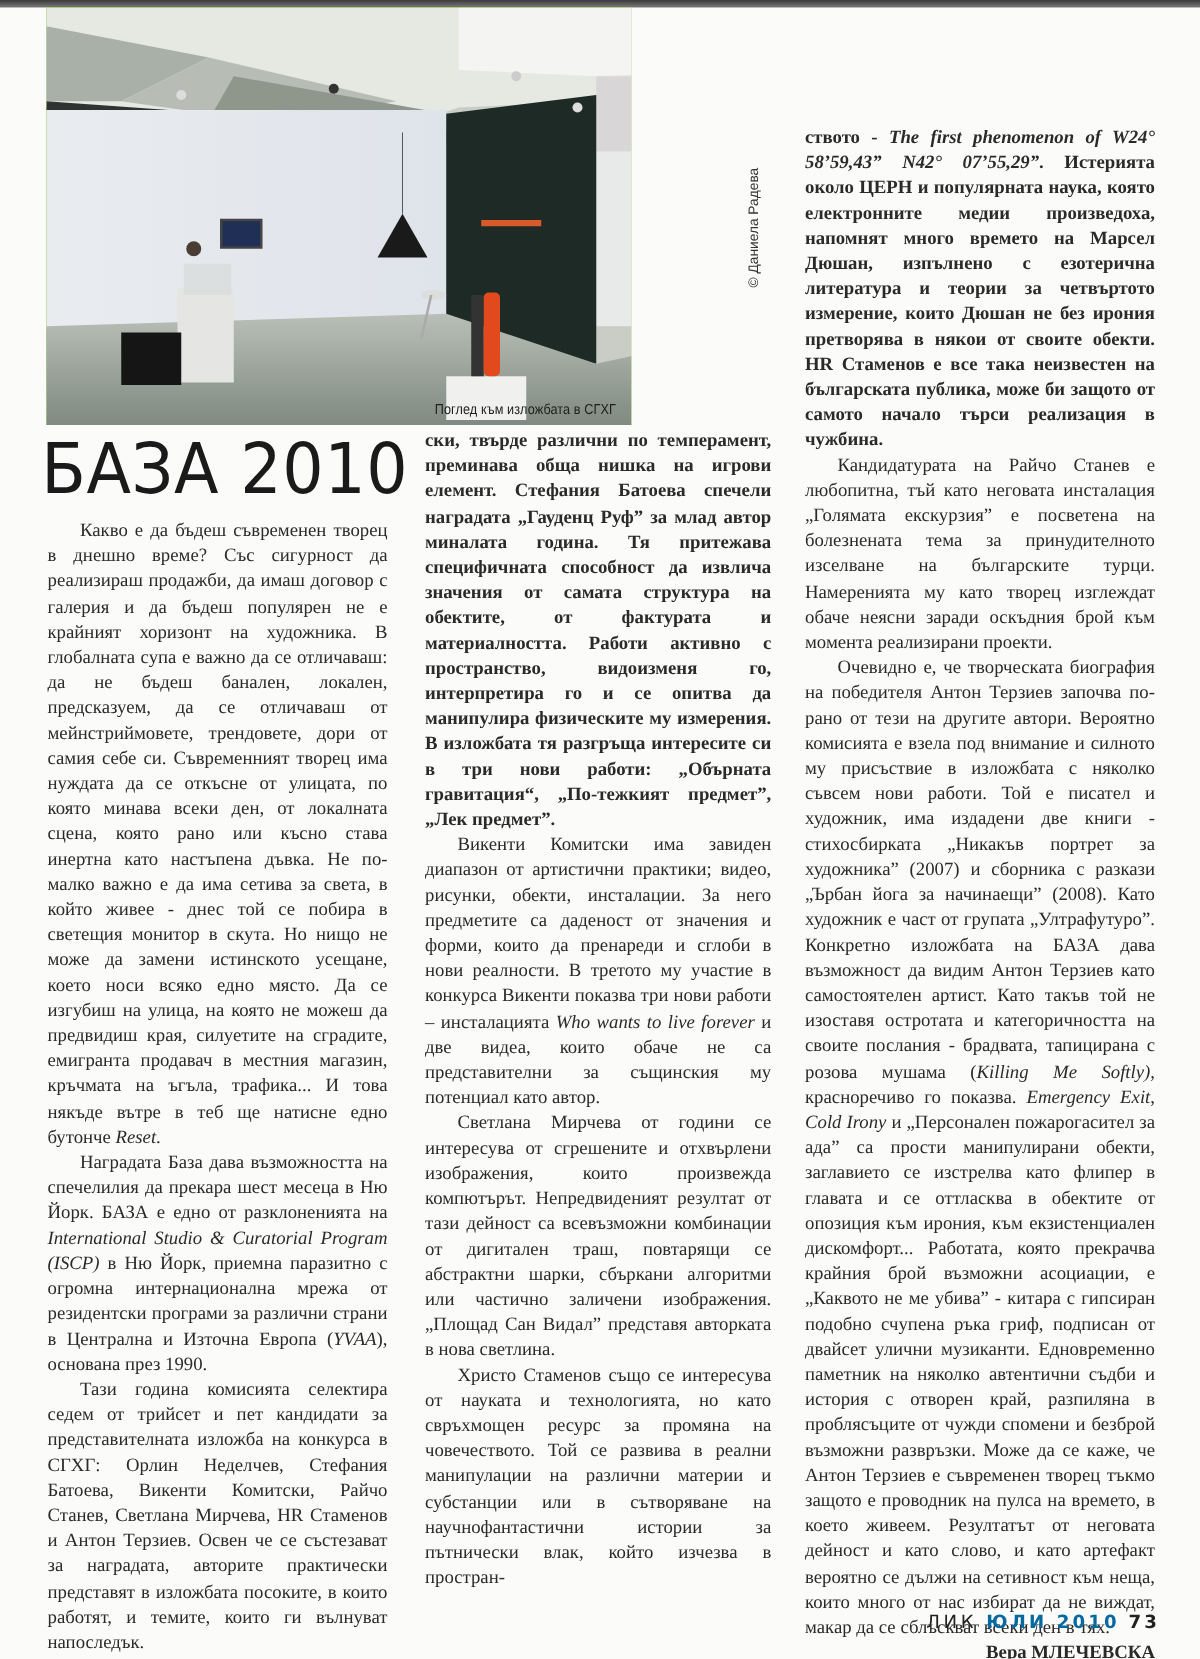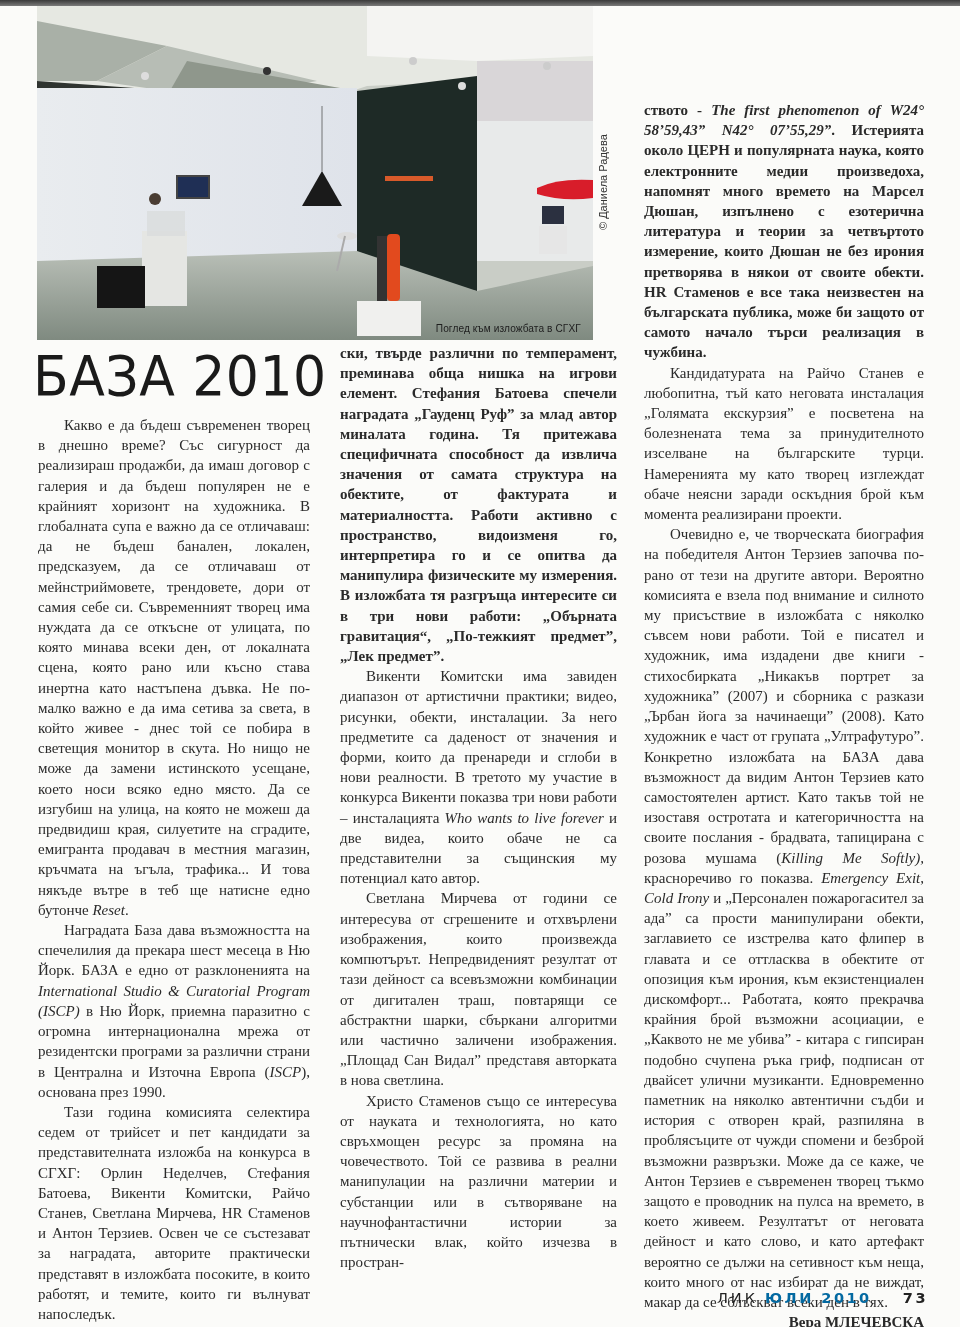--- a/index.html
+++ b/index.html
@@ -2,21 +2,21 @@
 <html><head>
 <meta charset="utf-8">
 <style>
   html, body { margin: 0; padding: 0; }
   body {
     width: 960px; height: 1327px; background: #fbfbf9; position: relative; overflow: hidden;
     font-family: "Liberation Serif", "DejaVu Serif", serif; color: #2a2a2a;
   }
   .top-rule { position: absolute; left: 0; top: 0; width: 960px; height: 6px;
     background: linear-gradient(#3a3a3a, #7a7a7a); }
-  .photo { position: absolute; left: 37px; top: 6px; width: 556px; height: 334px; overflow: hidden;
+  .photo { position: absolute; left: 37px; top: 6px; width: 468px; height: 334px; overflow: hidden;
     background: #84cc16; }
   .photo svg { display: block; }
   .photo-caption { position: absolute; right: 12px; bottom: 6px;
     font-family: "Liberation Sans", "DejaVu Sans", sans-serif; font-size: 11.5px; color: #1e1e1e;
     transform: scaleX(0.88); transform-origin: right bottom; letter-spacing: 0.1px; }
   .photo-credit { position: absolute; left: 597px; top: 90px; width: 14px; height: 140px; }
   .photo-credit span { position: absolute; left: 0; top: 140px; white-space: nowrap;
     transform: rotate(-90deg); transform-origin: left top;
     font-family: "Liberation Sans", "DejaVu Sans", sans-serif; font-size: 11px; color: #333; }
   .title { position: absolute; left: 33px; top: 346px; margin: 0;
@@ -29,21 +29,21 @@
   .col p.cont { text-indent: 0; font-weight: bold; }
   .col1 { left: 38px; top: 415px; width: 272px; }
   .col2 { left: 340px; top: 343px; width: 277px; }
   .col3 { left: 644px; top: 100px; width: 280px; }
   .signature { text-align: right; font-weight: bold; margin-top: 1px; text-indent: 0 !important; }
   .footer { position: absolute; right: 32px; top: 1290px;
     font-family: "DejaVu Sans", "Liberation Sans", sans-serif; font-size: 14.5px;
     letter-spacing: 2.5px; color: #222; }
   .footer .mag { font-weight: normal; letter-spacing: 3px; }
   .footer .issue { color: #0369a1; font-weight: bold; }
-  .footer .page { font-weight: bold; margin-left: 24px; }
+  .footer .page { font-weight: bold; }
   i, em { font-style: italic; }
 </style>
 </head>
 <body>
 
 <div class="top-rule"></div>
 
 <div class="photo">
   <svg width="556" height="334" viewBox="0 0 556 334">
     <defs>
@@ -107,21 +107,21 @@
 </div>
 
 <div class="photo-credit">
   <span>© Даниела Радева</span>
 </div>
 
 <h1 class="title">БАЗА 2010</h1>
 
 <div class="col col1">
   <p><span>Какво е да бъдеш съвременен творец в днешно време? Със сигурност да реализираш продажби, да имаш договор с галерия и да бъдеш популярен не е крайният хоризонт на художника. В глобалната супа е важно да се отличаваш: да не бъдеш банален, локален, предсказуем, да се отличаваш от мейнстриймовете, трендовете, дори от самия себе си. Съвременният творец има нуждата да се откъсне от улицата, по която минава всеки ден, от локалната сцена, която рано или късно става инертна като настъпена дъвка. Не по-малко важно е да има сетива за света, в който живее - днес той се побира в светещия монитор в скута. Но нищо не може да замени истинското усещане, което носи всяко едно място. Да се изгубиш на улица, на която не можеш да предвидиш края, силуетите на сградите, емигранта продавач в местния магазин, кръчмата на ъгъла, трафика... И това някъде вътре в теб ще натисне едно бутонче </span><i>Reset</i><span>.</span></p>
-  <p><span>Наградата База дава възможността на спечелилия да прекара шест месеца в Ню Йорк. БАЗА е едно от разклоненията на </span><i>International Studio &amp; Curatorial Program (ISCP)</i><span> в Ню Йорк, приемна паразитно с огромна интернационална мрежа от резидентски програми за различни страни в Централна и Източна Европа (</span><i>ISCP</i><span>), основана през 1990.</span></p>
+  <p><span>Наградата База дава възможността на спечелилия да прекара шест месеца в Ню Йорк. БАЗА е едно от разклоненията на </span><i>International Studio &amp; Curatorial Program (ISCP)</i><span> в Ню Йорк, приемна паразитно с огромна интернационална мрежа от резидентски програми за различни страни в Централна и Източна Европа (</span><i>YVAA</i><span>), основана през 1990.</span></p>
   <p>Тази година комисията селектира седем от трийсет и пет кандидати за представителната изложба на конкурса в СГХГ: Орлин Неделчев, Стефания Батоева, Викенти Комитски, Райчо Станев, Светлана Мирчева, HR Стаменов и Антон Терзиев. Освен че се състезават за наградата, авторите практически представят в изложбата посоките, в които работят, и темите, които ги вълнуват напоследък.</p>
   <p>През творбите на Орлин Неделчев, Стефания Батоева и Викенти Комит-</p>
 </div>
 
 <div class="col col2">
   <p class="cont">ски, твърде различни по темперамент, преминава обща нишка на игрови елемент. Стефания Батоева спечели наградата „Гауденц Руф” за млад автор миналата година. Тя притежава специфичната способност да извлича значения от самата структура на обектите, от фактурата и материалността. Работи активно с пространство, видоизменя го, интерпретира го и се опитва да манипулира физическите му измерения. В изложбата тя разгръща интересите си в три нови работи: „Обърната гравитация“, „По-тежкият предмет”, „Лек предмет”.</p>
   <p><span>Викенти Комитски има завиден диапазон от артистични практики; видео, рисунки, обекти, инсталации. За него предметите са даденост от значения и форми, които да пренареди и сглоби в нови реалности. В третото му участие в конкурса Викенти показва три нови работи – инсталацията </span><i>Who wants to live forever</i><span> и две видеа, които обаче не са представителни за същинския му потенциал като автор.</span></p>
   <p>Светлана Мирчева от години се интересува от сгрешените и отхвърлени изображения, които произвежда компютърът. Непредвиденият резултат от тази дейност са всевъзможни комбинации от дигитален траш, повтарящи се абстрактни шарки, сбъркани алгоритми или частично заличени изображения. „Площад Сан Видал” представя авторката в нова светлина.</p>
   <p>Христо Стаменов също се интересува от науката и технологията, но като свръхмощен ресурс за промяна на човечеството. Той се развива в реални манипулации на различни материи и субстанции или в сътворяване на научнофантастични истории за пътнически влак, който изчезва в простран-</p>
 </div>

